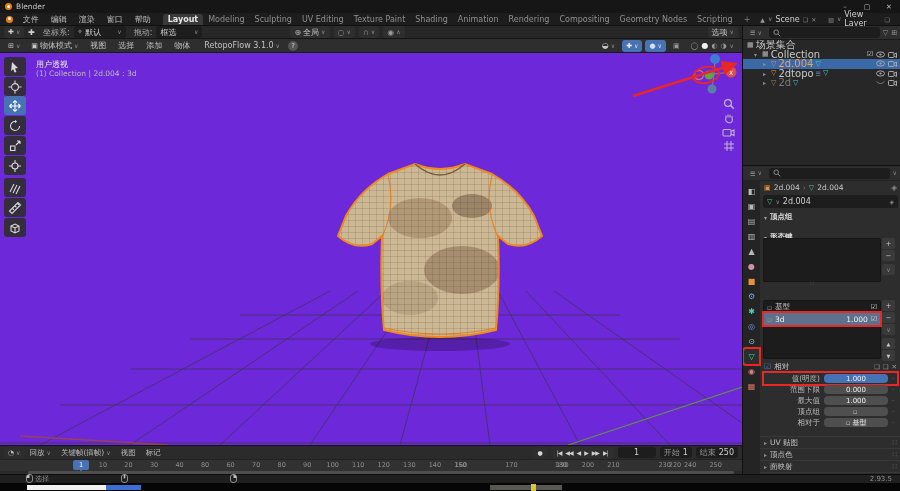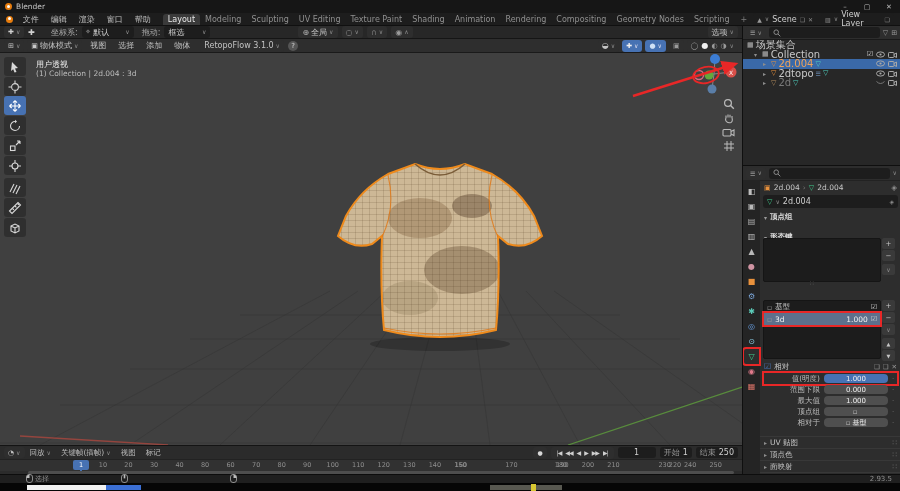--- a/index.html
+++ b/index.html
@@ -11,33 +11,33 @@
   .chip{background:#2e2e2e;border-radius:3px;padding:1px 4px;display:inline-flex;align-items:center;gap:2px;height:10px;}
   .field{background:#1d1d1d;border-radius:3px;padding:1px 4px;display:inline-flex;align-items:center;gap:3px;height:10px;color:#cfcfcf;}
   .caret{color:#8b8b8b;font-size:6px;line-height:1;}
   .menu-label{padding:0 6px;color:#c0c0c0;cursor:default;white-space:nowrap;}
   .annotated{box-shadow:0 0 0 2px var(--annotation-red,#e82727);}
   
   #titlebar{left:0;top:0;width:900px;height:13px;background:#161616;display:flex;align-items:center;}
   #topbar{left:0;top:13px;width:900px;height:13px;background:#1d1d1d;display:flex;align-items:center;border-bottom:1px solid #101010;box-sizing:border-box;}
   #toolsettings{left:0;top:26px;width:742px;height:13px;background:#272727;display:flex;align-items:center;box-sizing:border-box;border-bottom:1px solid #151515;}
   #vp-header{left:0;top:39px;width:742px;height:14px;background:#2e2e2e;display:flex;align-items:center;box-sizing:border-box;border-bottom:1px solid #1a1a1a;}
-  #viewport{left:0;top:53px;width:742px;height:392px;background:#404040;overflow:hidden;}
+  #viewport{left:0;top:53px;width:742px;height:392px;background:#6d28d9;overflow:hidden;}
   #outliner{left:742px;top:26px;width:158px;height:139px;background:#272727;border-left:1px solid #0f0f0f;box-sizing:border-box;overflow:hidden;}
   #properties{left:742px;top:165px;width:158px;height:309px;background:#2d2d2d;border-left:1px solid #0f0f0f;border-top:1px solid #0f0f0f;box-sizing:border-box;overflow:hidden;}
   #timeline{left:0;top:445px;width:742px;height:29px;background:#2b2b2b;border-top:1px solid #141414;box-sizing:border-box;}
   #statusbar{left:0;top:474px;width:900px;height:9px;background:#1f1f1f;border-top:1px solid #0d0d0d;box-sizing:border-box;display:flex;align-items:center;color:#8f8f8f;font-size:7px;}
   #videobar{left:0;top:483px;width:900px;height:8px;background:#060606;}
   
   .blender-logo{width:7px;height:7px;border-radius:50%;background:#e87d0d;margin:0 4px 0 5px;position:relative;}
   .blender-logo::after{content:"";position:absolute;left:2px;top:1.5px;width:3px;height:3px;border-radius:50%;background:#fff;}
   .win-btn{width:22px;height:13px;display:flex;align-items:center;justify-content:center;color:#bbb;font-size:7px;}
   
   .ws-tab{padding:1px 5px;color:#909090;white-space:nowrap;font-size:8px;border-radius:3px 3px 0 0;}
-  .ws-tab.active{background:#3a3a3a;color:#e8e8e8;}
+  .ws-tab.active{background:#3a3a3a;color:#e8e8e8;font-weight:bold;}
   
   .ol-row{display:flex;align-items:center;height:9.5px;padding-left:4px;gap:2px;white-space:nowrap;}
   .ol-row.selected{background:var(--selection-blue,#3a69a8);}
   .ol-row.dimmed .ol-label{color:#7a7a7a;}
   .ol-row.active .ol-label{color:var(--active-object-orange,#eda35c);}
   .ol-label{color:#c8c8c8;font-size:10px;}
   .ol-right{margin-left:auto;display:flex;align-items:center;gap:3px;padding-right:3px;}
   .ol-exp{color:#8d8d8d;font-size:6px;width:6px;}
   .badge{font-size:7px;}
   
@@ -118,21 +118,21 @@
     </span>
   </span>
 </div>
 
 <div id="toolsettings" class="abs">
   <span class="chip" style="margin-left:4px;">
     <span style="font-size:7px;color:#d0d0d0;">✚</span>
     <span class="caret">∨</span>
   </span>
   <span style="margin:0 4px;color:#d0d0d0;font-size:8px;">✚</span>
-  <span style="color:#a8a8a8;margin-left:12px;">坐标系:</span>
+  <span style="color:#a8a8a8;margin-left:4px;">坐标系:</span>
   <span class="field" style="margin-left:4px;width:44px;">
     <span style="color:#9a9a9a;">⌖</span>
     <span>默认</span>
     <span class="caret" style="margin-left:auto;">∨</span>
   </span>
   <span style="color:#a8a8a8;margin-left:8px;">拖动:</span>
   <span class="field" style="margin-left:4px;width:38px;">
     <span>框选</span>
     <span class="caret" style="margin-left:auto;">∨</span>
   </span>

